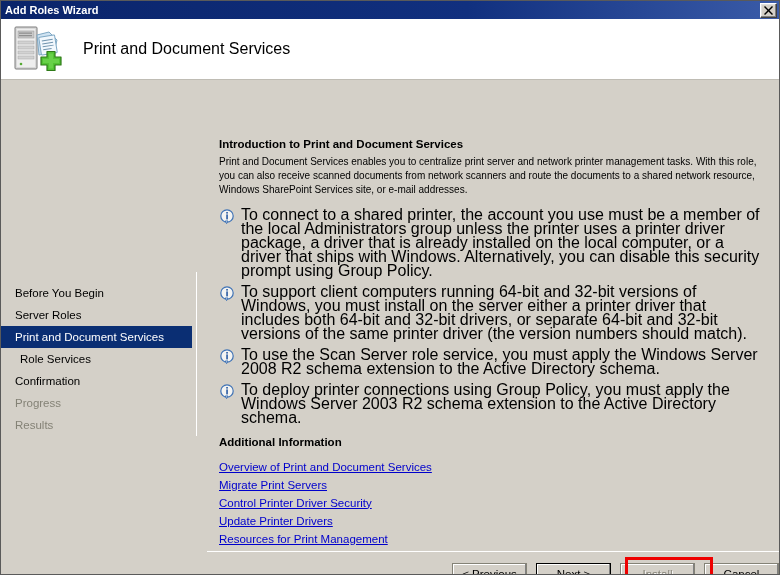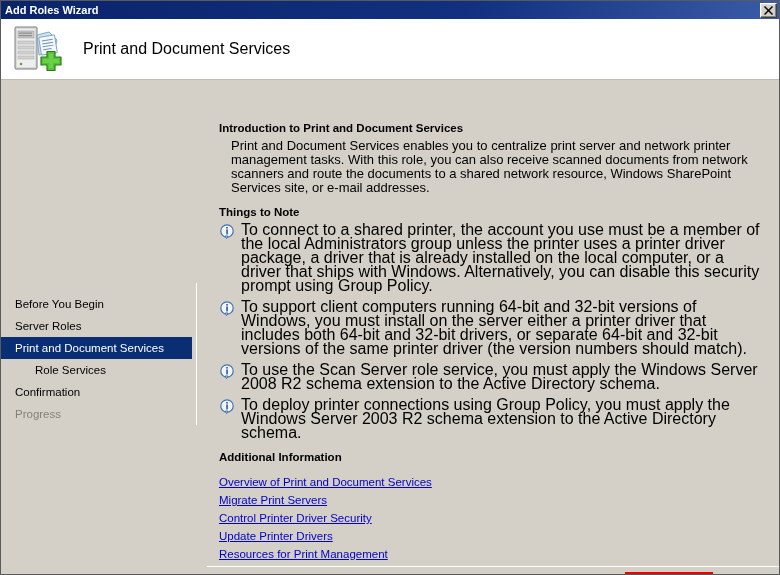--- a/index.html
+++ b/index.html
@@ -104,21 +104,21 @@
   .nav-item {
     height: 22px;
     line-height: 22px;
     padding-left: 14px;
     font-size: 11.5px;
     color: #000000;
     white-space: nowrap;
     cursor: default;
     box-sizing: border-box;
   }
-  .nav-item.sub { padding-left: 34px; }
+  .nav-item.sub { padding-left: 19px; }
   .nav-item.selected {
     background: #0a2e73;
     color: #ffffff;
     margin-right: 4px;
   }
   .nav-item.disabled { color: #848276; }
 
   
   .content-wrap {
     flex: 1;
@@ -133,23 +133,23 @@
     padding: 24px 12px 0 12px;
     box-sizing: border-box;
     overflow: hidden;
   }
   .section-title {
     font-weight: bold;
     font-size: 11.5px;
     margin: 3px 0 5px 0;
   }
   .intro-para {
-    font-size: 13px;
+    font-size: 10px;
     line-height: 14px;
-    margin: 0 0 11px 12px;
+    margin: 0 0 11px 0;
     max-width: 540px;
   }
   .note-list { margin: 0 0 11px 0; }
   .note-row {
     display: flex;
     align-items: flex-start;
     margin-bottom: 7px;
   }
   .note-icon {
     flex: 0 0 16px;
@@ -264,30 +264,30 @@
 
   <div class="body">
 
     <div class="sidebar">
       <div class="nav-item">Before You Begin</div>
       <div class="nav-item">Server Roles</div>
       <div class="nav-item selected">Print and Document Services</div>
       <div class="nav-item sub">Role Services</div>
       <div class="nav-item">Confirmation</div>
       <div class="nav-item disabled">Progress</div>
+      <div class="nav-item disabled">Results</div>
     </div>
 
     <div class="content-wrap">
 
       <div class="content">
 
         <div class="section-title">Introduction to Print and Document Services</div>
         <p class="intro-para">Print and Document Services enables you to centralize print server and network printer management tasks. With this role, you can also receive scanned documents from network scanners and route the documents to a shared network resource, Windows SharePoint Services site, or e-mail addresses.</p>
 
-        <div class="section-title">Things to Note</div>
         <div class="note-list">
 
           <div class="note-row">
             <div class="note-icon">
               <svg width="16" height="16" viewBox="0 0 16 16">
                 <circle cx="8" cy="7" r="6.2" fill="#f4f4f2" stroke="#3f72b5" stroke-width="1.2"></circle>
                 <path d="M6.2 12 L7.6 14.6 L9 12 Z" fill="#f4f4f2" stroke="#3f72b5" stroke-width="1"></path>
                 <rect x="7.3" y="3" width="1.5" height="1.6" fill="#1b4f9c"></rect>
                 <rect x="7.3" y="5.4" width="1.5" height="5" fill="#1b4f9c"></rect>
               </svg>

